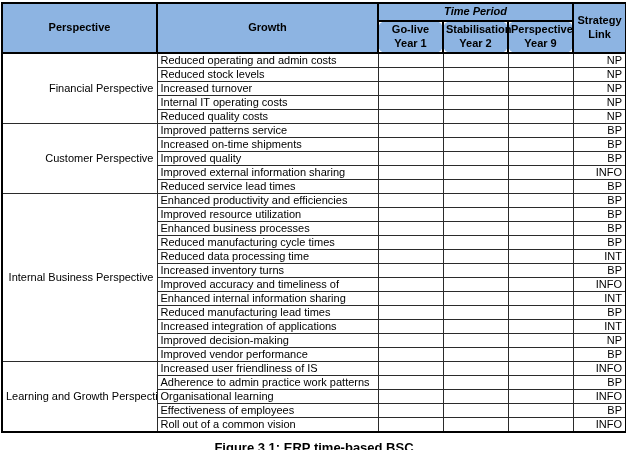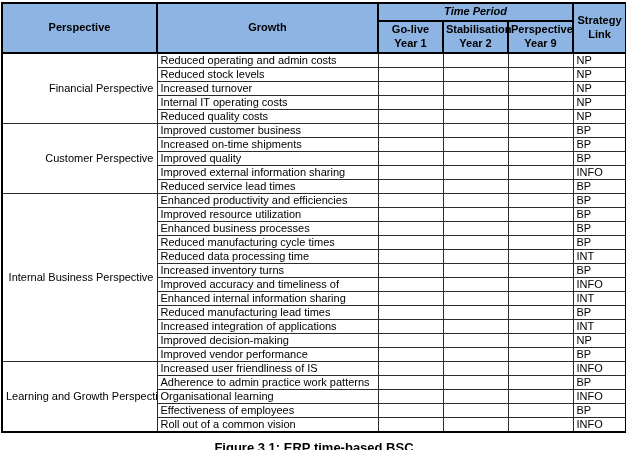--- a/index.html
+++ b/index.html
@@ -45,28 +45,28 @@
     vertical-align: top;
     padding-top: 1px;
     border-right: 2px solid #000000;
     border-left: 2px solid #000000;
     text-align: right;
   }
   td.benefit-cell {
     border-right: 2px solid #000000;
   }
   td.strategy-cell {
-    text-align: left;
+    text-align: right;
     border-right: 2px solid #000000;
   }
   td.year-cell {
     background: #ffffff;
   }
   tr.hdr-top th.time-period-cell { height: 14px; font-style: italic; }
-  tr.hdr-sub th { height: 28px; }
+  tr.hdr-sub th { height: 28px; border-radius: 8px; }
   .caption {
     width: 626px;
     text-align: center;
     font-size: 13px;
     font-weight: bold;
     color: #000000;
     margin-top: 7px;
     font-family: "Liberation Sans", sans-serif;
   }
 </style>
@@ -140,21 +140,21 @@
         </tr>
         <tr>
           <td class="benefit-cell">Reduced quality costs</td>
           <td class="year-cell"></td>
           <td class="year-cell"></td>
           <td class="year-cell"></td>
           <td class="strategy-cell">NP</td>
         </tr>
         <tr>
           <td class="persp-cell" rowspan="5">Customer Perspective</td>
-          <td class="benefit-cell">Improved customer business</td>
+          <td class="benefit-cell">Improved patterns service</td>
           <td class="year-cell"></td>
           <td class="year-cell"></td>
           <td class="year-cell"></td>
           <td class="strategy-cell">BP</td>
         </tr>
         <tr>
           <td class="benefit-cell">Increased on-time shipments</td>
           <td class="year-cell"></td>
           <td class="year-cell"></td>
           <td class="year-cell"></td>

